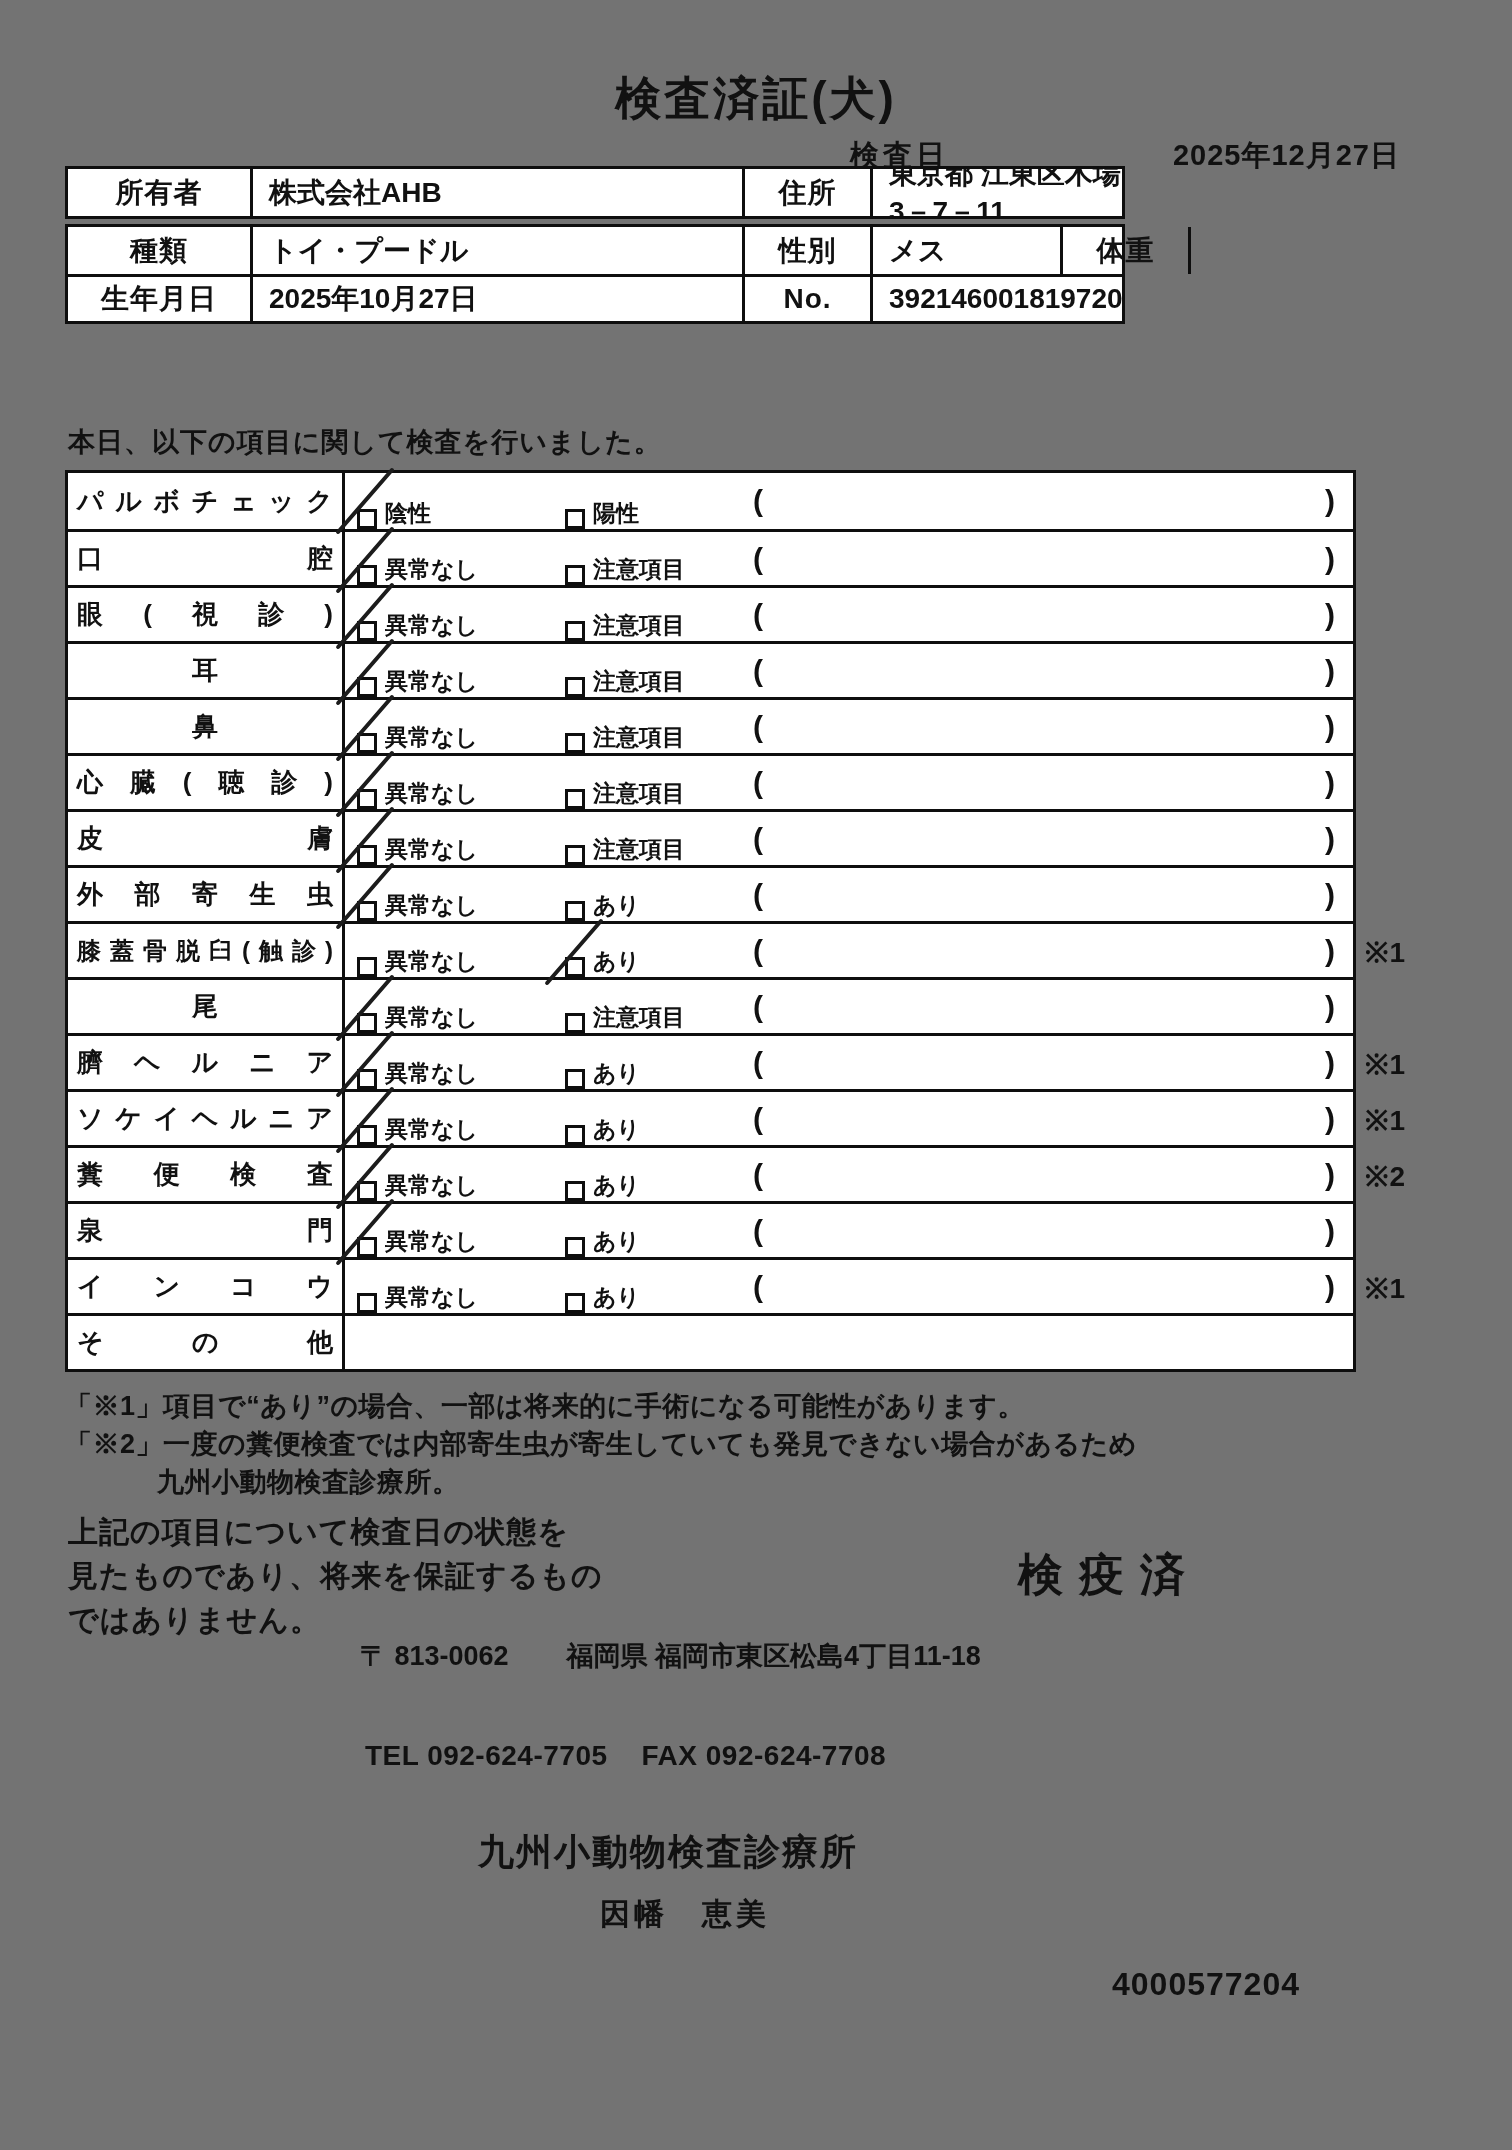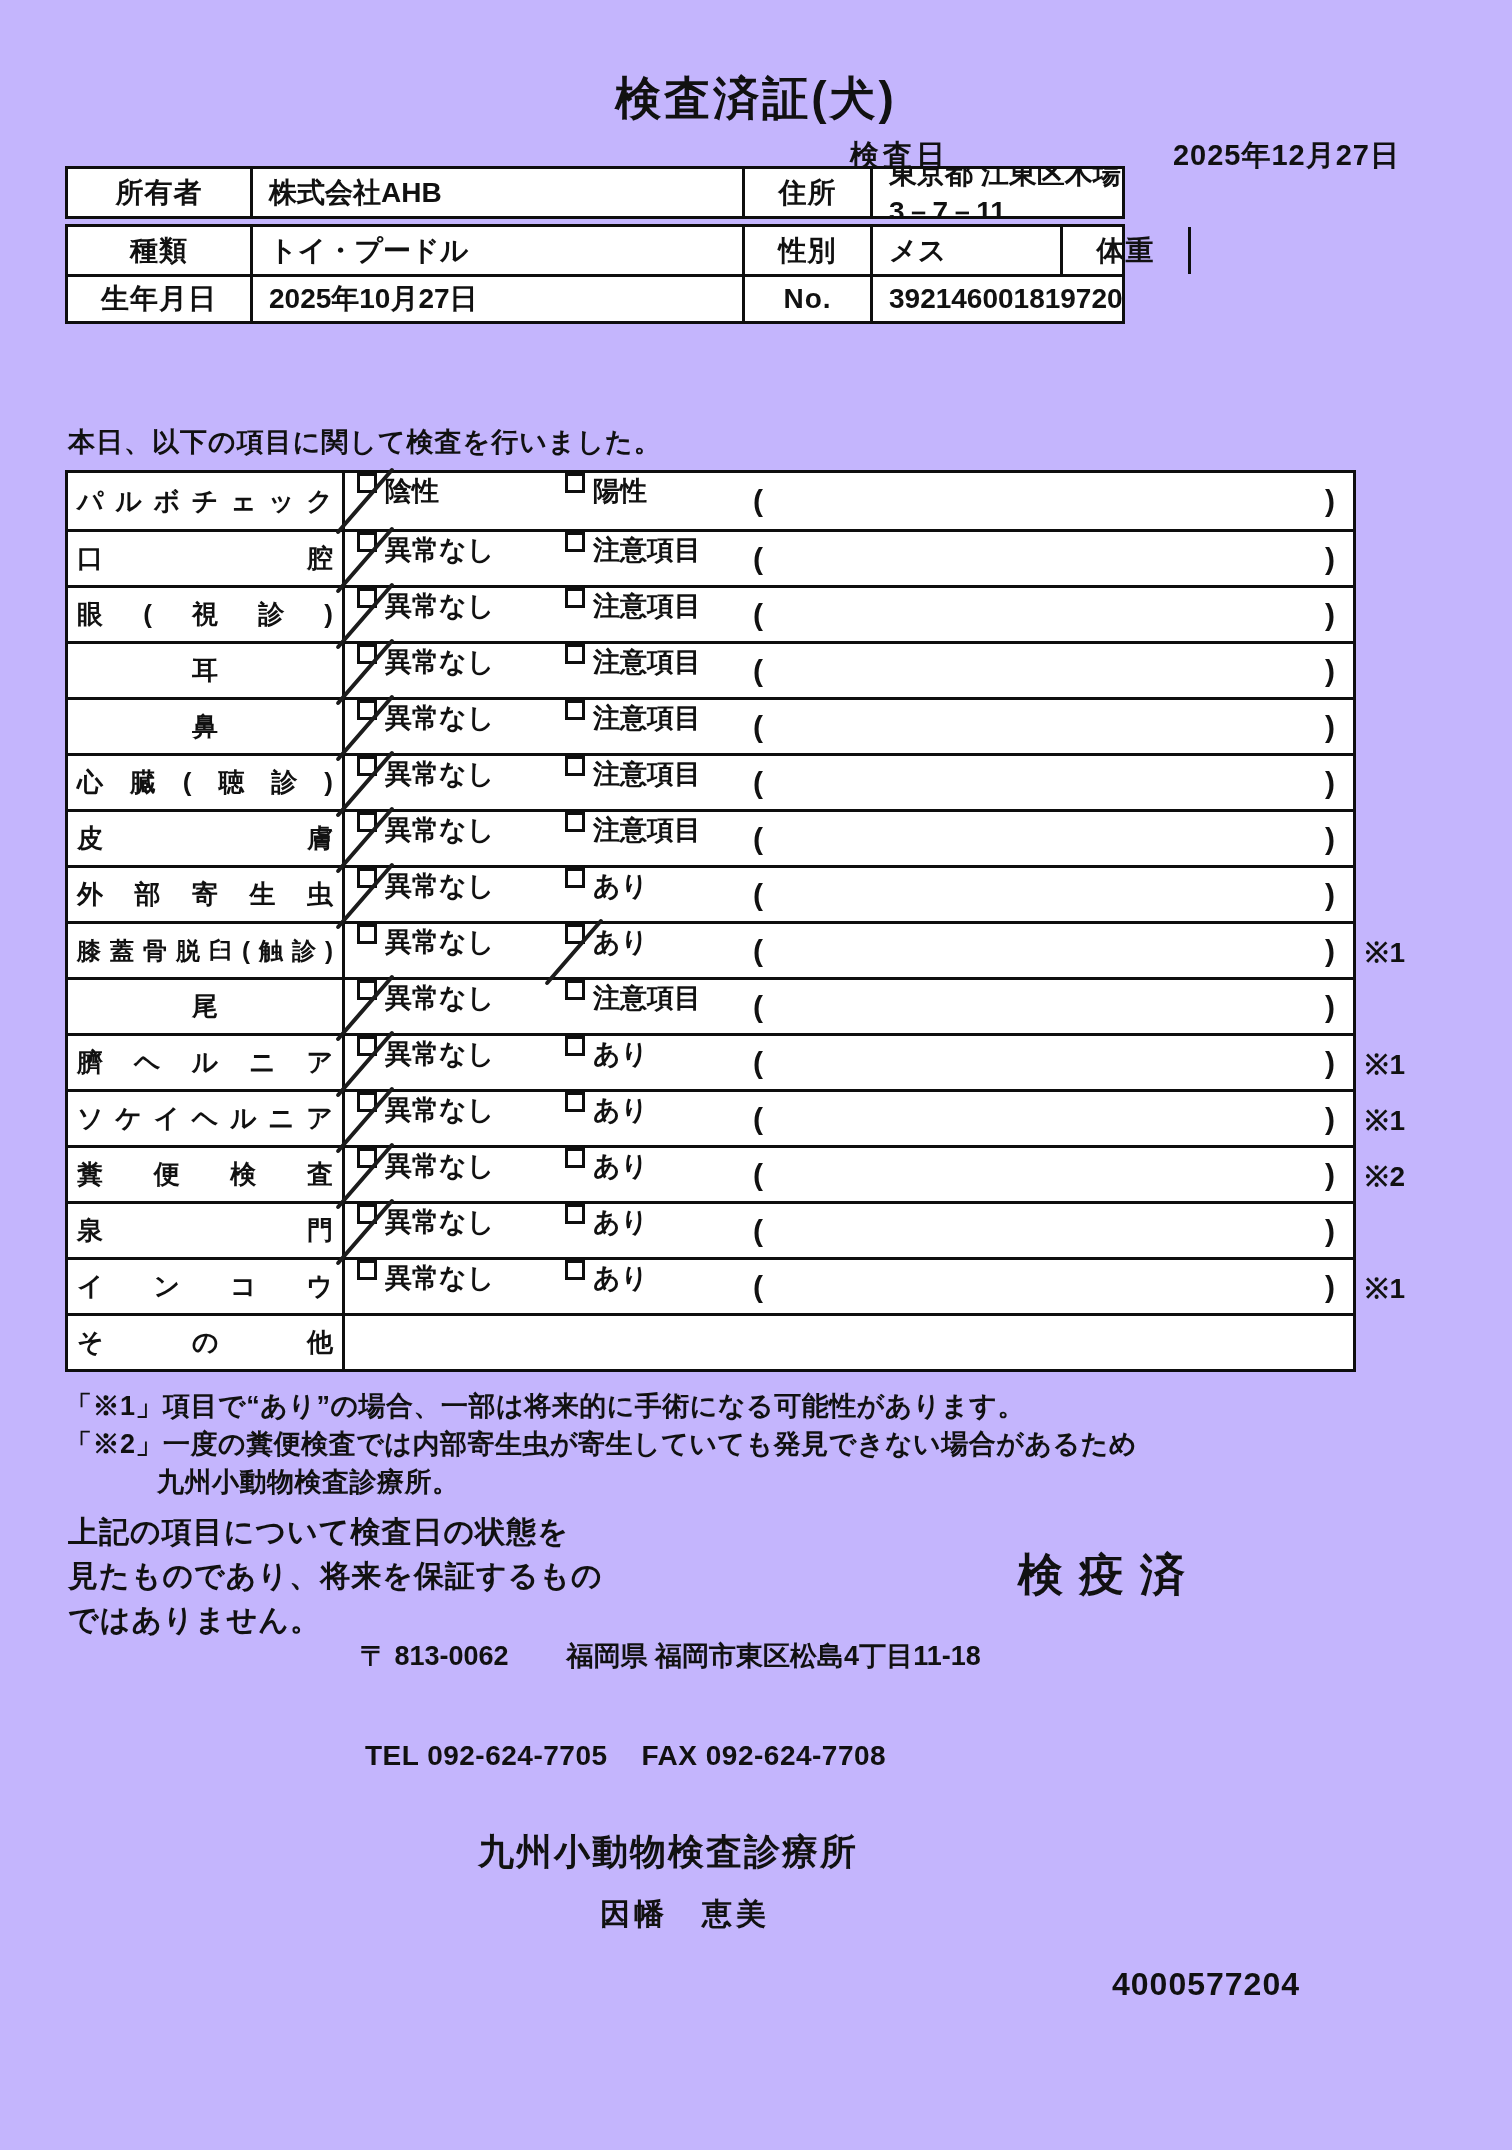--- a/index.html
+++ b/index.html
@@ -1,20 +1,20 @@
 <!DOCTYPE html>
 <html><head>
 <meta charset="utf-8">
 <style>
   html,body{margin:0;padding:0;background:#e8e8e8;}
   .page{
     position:relative;
     width:1512px;height:2150px;
     margin:0 auto;
-    background:#c4b5fd;
+    background:#737373;
     color:#111;
     font-family:"Liberation Sans", sans-serif;
     font-weight:600;
     overflow:hidden;
   }
   
   .doc-title{
     position:absolute;top:68px;left:0;width:1512px;
     text-align:center;font-size:46px;font-weight:700;letter-spacing:3px;
   }
@@ -49,21 +49,21 @@
   .irow + .irow{border-top:3px solid #0e0e0e;}
   .icell-item{
     width:277px;flex:none;box-sizing:border-box;
     border-right:3px solid #0e0e0e;
     display:flex;align-items:center;justify-content:space-between;
     padding:0 9px;font-size:26px;overflow:hidden;
   }
   .icell-item.small{font-size:24px;letter-spacing:0;}
   .icell-item.single{justify-content:center;}
   .icell-content{flex:1;position:relative;}
-  .opt{position:absolute;top:0;height:100%;display:flex;align-items:flex-start;font-size:27px;}
+  .opt{position:absolute;top:0;height:100%;display:flex;align-items:flex-end;font-size:23px;}
   .opt1{left:12px;}
   .opt2{left:220px;}
   .cb{display:inline-block;width:20px;height:20px;border:3px solid #0e0e0e;box-sizing:border-box;margin-right:8px;flex:none;}
   .po{position:absolute;left:408px;top:0;height:100%;display:flex;align-items:center;font-size:30px;}
   .pc{position:absolute;right:18px;top:0;height:100%;display:flex;align-items:center;font-size:30px;}
   .slash{
     position:absolute;width:86px;height:4px;background:#1c1c1c;border-radius:2px;
     transform:rotate(-49deg);z-index:3;
   }
   .slash.s1{left:-23px;top:26px;}

